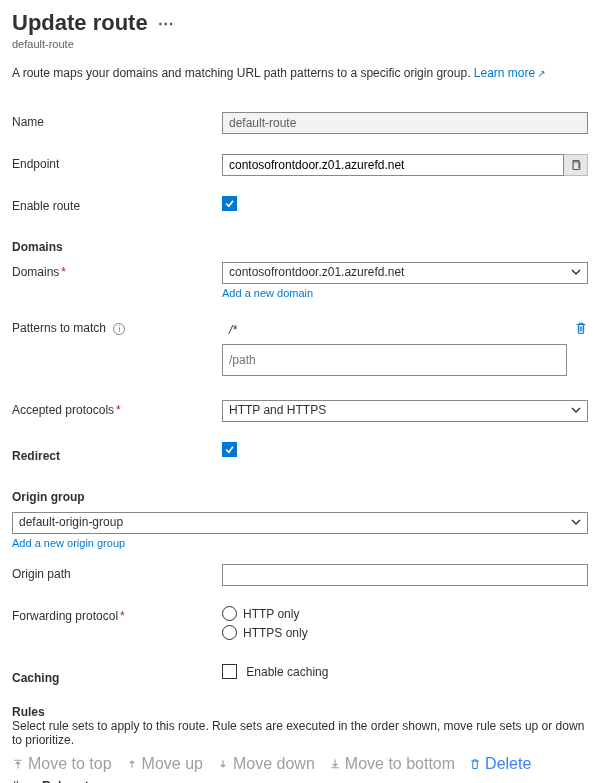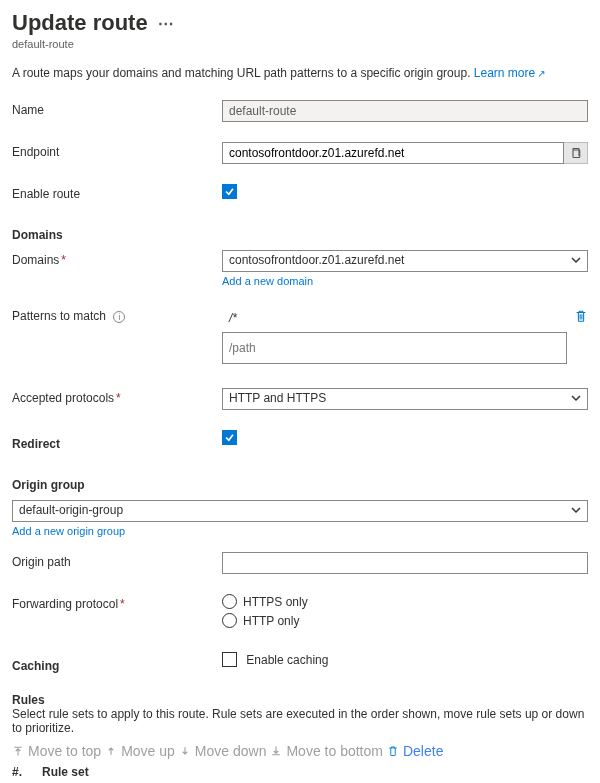--- a/index.html
+++ b/index.html
@@ -8,21 +8,21 @@
     padding: 10px 12px;
     font-family: "Segoe UI", Arial, sans-serif;
     font-size: 12px;
     color: #323130;
     width: 600px;
     background: #fff;
   }
   .page-title { font-size: 22px; font-weight: 600; margin: 0 0 2px 0; display:flex; align-items:center; gap:10px;}
   .page-title .more { color:#555; font-size:16px; letter-spacing:1px; cursor:default;}
   .subtitle { font-size: 11px; color: #605e5c; margin-bottom: 16px; }
-  .description { font-size: 12px; color: #323130; margin-bottom: 20px; }
+  .description { font-size: 12px; color: #323130; margin-bottom: 32px; }
   .learn-more { color: #0078d4; text-decoration: none; }
   .ext-icon { font-size:10px; color:#0078d4; margin-left:2px;}
   .row { display: flex; align-items: flex-start; margin-bottom: 20px; }
   .row.tight { margin-bottom: 8px; }
   .label-col { width: 210px; flex-shrink: 0; padding-top: 3px; font-size: 12px; }
   .field-col { flex: 1; min-width: 0; }
   .section-heading { font-weight: 600; font-size: 12px; margin-top: 4px; }
   .req { color: #a4262c; margin-left: 2px; }
   .info-icon { display:inline-block; border:1px solid #888; color:#888; border-radius:50%; width:12px; height:12px; font-size:9px; line-height:10px; text-align:center; margin-left:4px;}
   input[type=text].txt, .select-like, .pattern-input, .dropdown-open, .filter-input {
@@ -51,21 +51,21 @@
   .radio { width:15px; height:15px; border:1px solid #323130; border-radius:50%; display:inline-flex; align-items:center; justify-content:center; margin-right:6px;}
   .radio.sel { border-color:#0078d4; }
   .radio .dot { width:7px; height:7px; border-radius:50%; background:#0078d4; }
   .pattern-row { display:flex; align-items:center; margin-bottom:4px; gap:6px;}
   .pattern-row .spacer-icon { width:16px;}
   .pattern-ro { flex:1; font-style:italic; color:#323130; padding:2px 6px; border:1px solid transparent; height:22px; line-height:18px;}
   .trash { cursor:pointer; }
   .trash svg { width:14px; height:14px; stroke:#0078d4; }
   .pattern-input { height:32px; }
   .rules-desc { font-size:12px; color:#323130; margin-bottom:8px;}
-  .toolbar { display:flex; gap:4px; color:#a19f9d; font-size:14px; margin-bottom:6px; align-items:center;}
+  .toolbar { display:flex; gap:14px; color:#a19f9d; font-size:16px; margin-bottom:6px; align-items:center;}
   .toolbar .titem { display:flex; align-items:center; gap:4px; cursor:default;}
   .toolbar svg { width:12px; height:12px; stroke:#a19f9d;}
   .toolbar .danger svg { stroke:#0078d4;}
   .toolbar .danger { color:#3b82f6;}
   .ruleset-head { display:flex; font-size:12px; margin-bottom:4px;}
   .col-num { width:30px; font-weight:600; }
   .col-rs  { flex:1; font-weight:600; }
 </style>
 </head>
 <body>
@@ -188,25 +188,25 @@
   <div class="field-col">
     <input type="text" class="txt" value="" style="">
   </div>
 </div>
 
 <div class="row">
   <div class="label-col"><span>Forwarding protocol</span><span class="req">*</span></div>
   <div class="field-col">
     <div class="radio-row">
         <span class="radio"></span>
-        <span>HTTPS only</span>
+        <span>HTTP only</span>
       </div>
     <div class="radio-row">
         <span class="radio"></span>
-        <span>HTTP only</span>
+        <span>HTTPS only</span>
       </div>
   </div>
 </div>
 
 <div class="row">
   <div class="label-col section-heading">Caching</div>
   <div class="field-col">
     <span class="checkbox unchecked"></span>
     <span class="check-label">Enable caching</span>
   </div>

